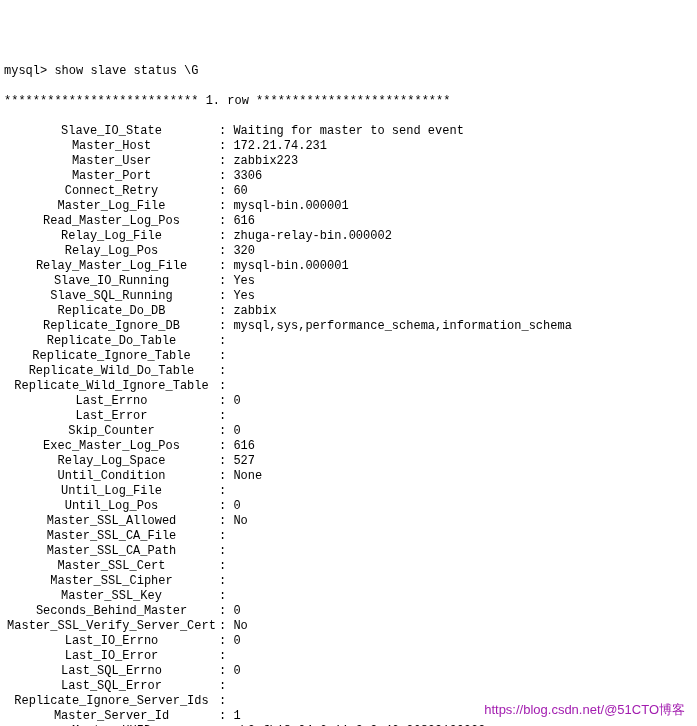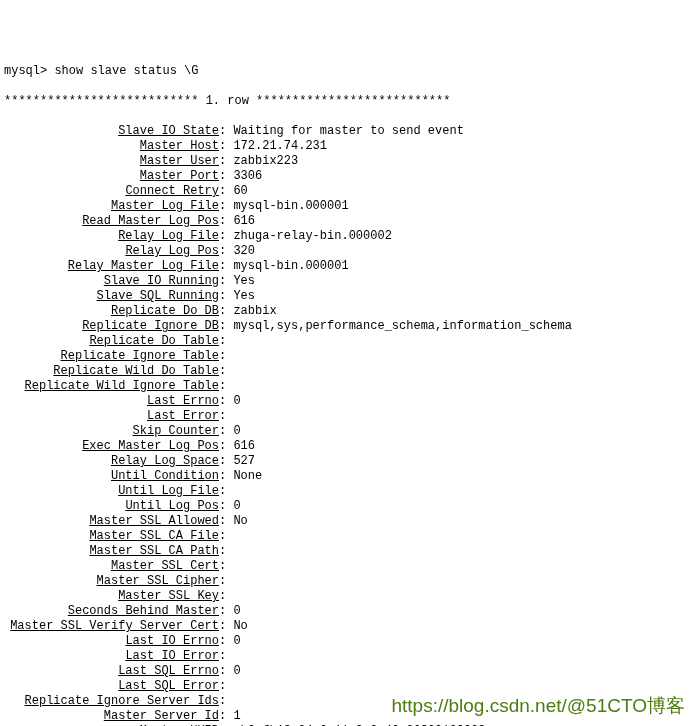--- a/index.html
+++ b/index.html
@@ -26,32 +26,31 @@
     }
     .separator-line {
       display: block;
     }
     .field-row {
       display: block;
     }
     .field-label {
       display: inline-block;
       width: 215px;
-      text-align: right;
-      text-decoration: underline;
+      text-align: center;
     }
     .field-value {
       display: inline;
     }
     .watermark {
       position: absolute;
       bottom: 8px;
       right: 12px;
-      color: #4d7c0f;
-      font-size: 19px;
+      color: #a21caf;
+      font-size: 13px;
       font-family: Arial, sans-serif;
       white-space: nowrap;
     }
   </style>
 </head>
 <body>
 
 
 
 <div class="prompt-line">mysql&gt; show slave status \G</div>

